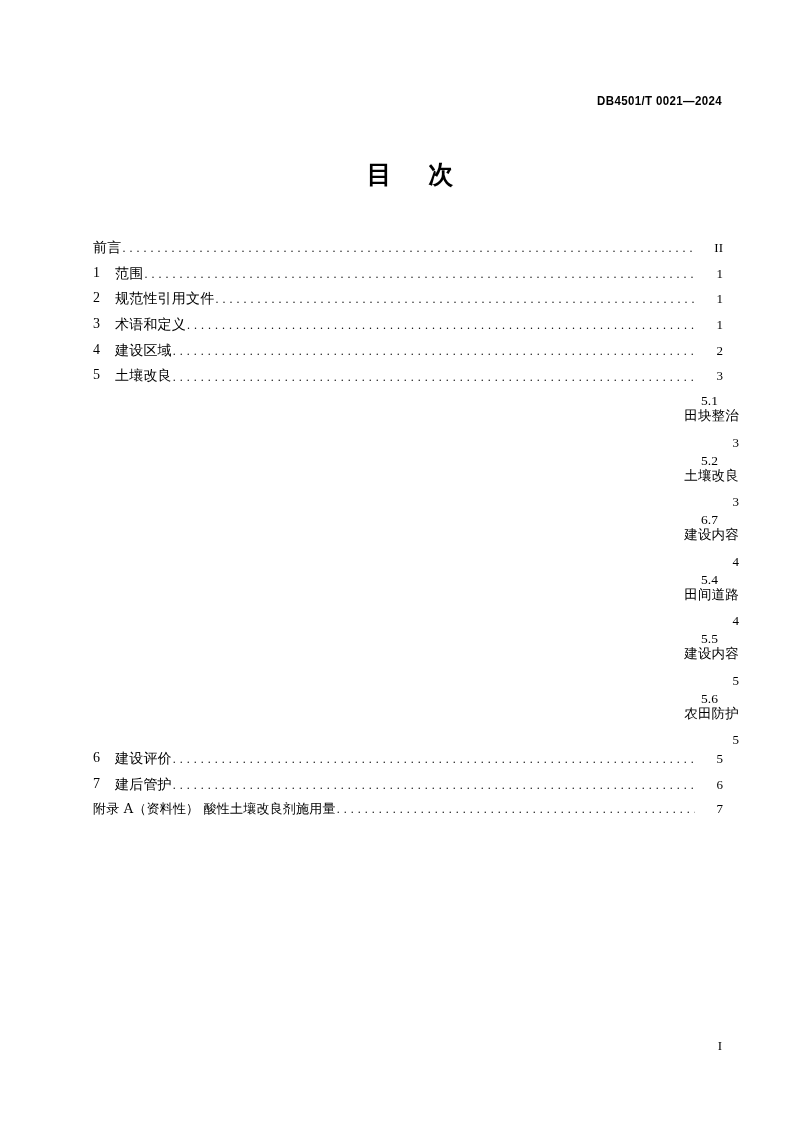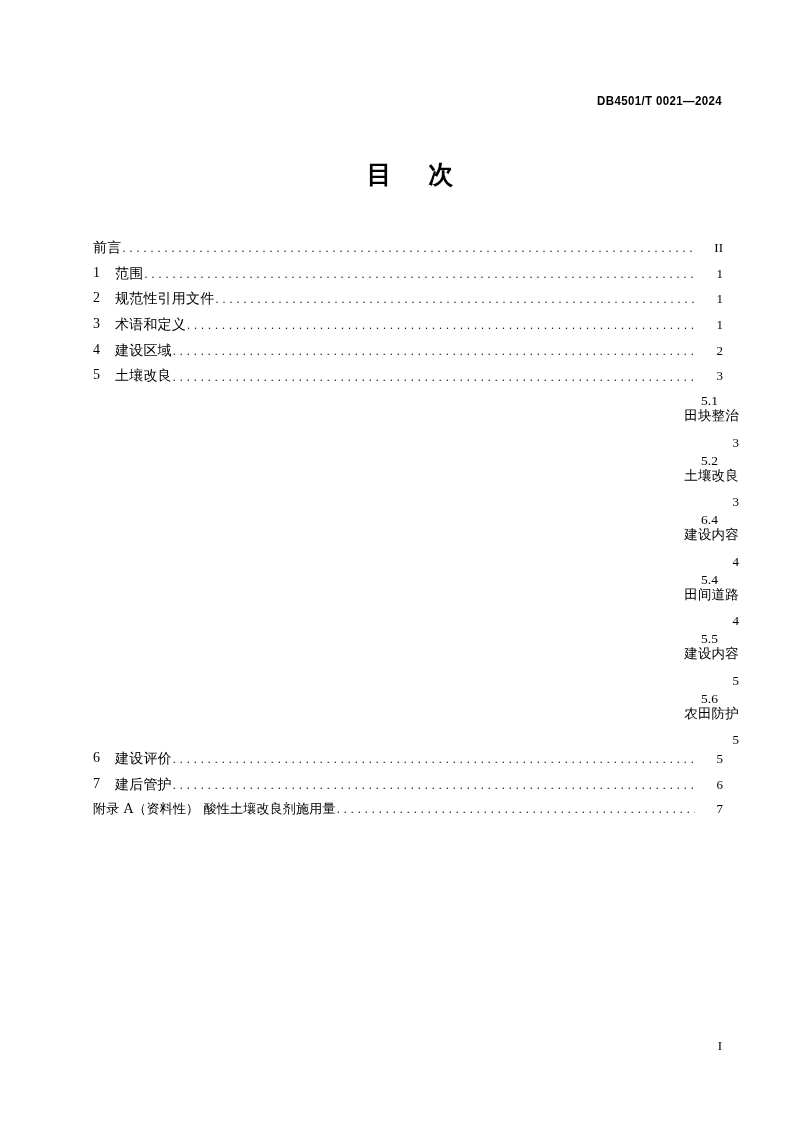--- a/index.html
+++ b/index.html
@@ -182,21 +182,21 @@
         <span class="toc-dots"></span>
         <span class="toc-page">3</span>
       </div>
       <div class="toc-row level-sub">
         <span class="toc-num">5.2</span>
         <span class="toc-label">土壤改良</span>
         <span class="toc-dots"></span>
         <span class="toc-page">3</span>
       </div>
       <div class="toc-row level-sub">
-        <span class="toc-num">6.4</span>
+        <span class="toc-num">6.7</span>
         <span class="toc-label">建设内容</span>
         <span class="toc-dots"></span>
         <span class="toc-page">4</span>
       </div>
       <div class="toc-row level-sub">
         <span class="toc-num">5.4</span>
         <span class="toc-label">田间道路</span>
         <span class="toc-dots"></span>
         <span class="toc-page">4</span>
       </div>

